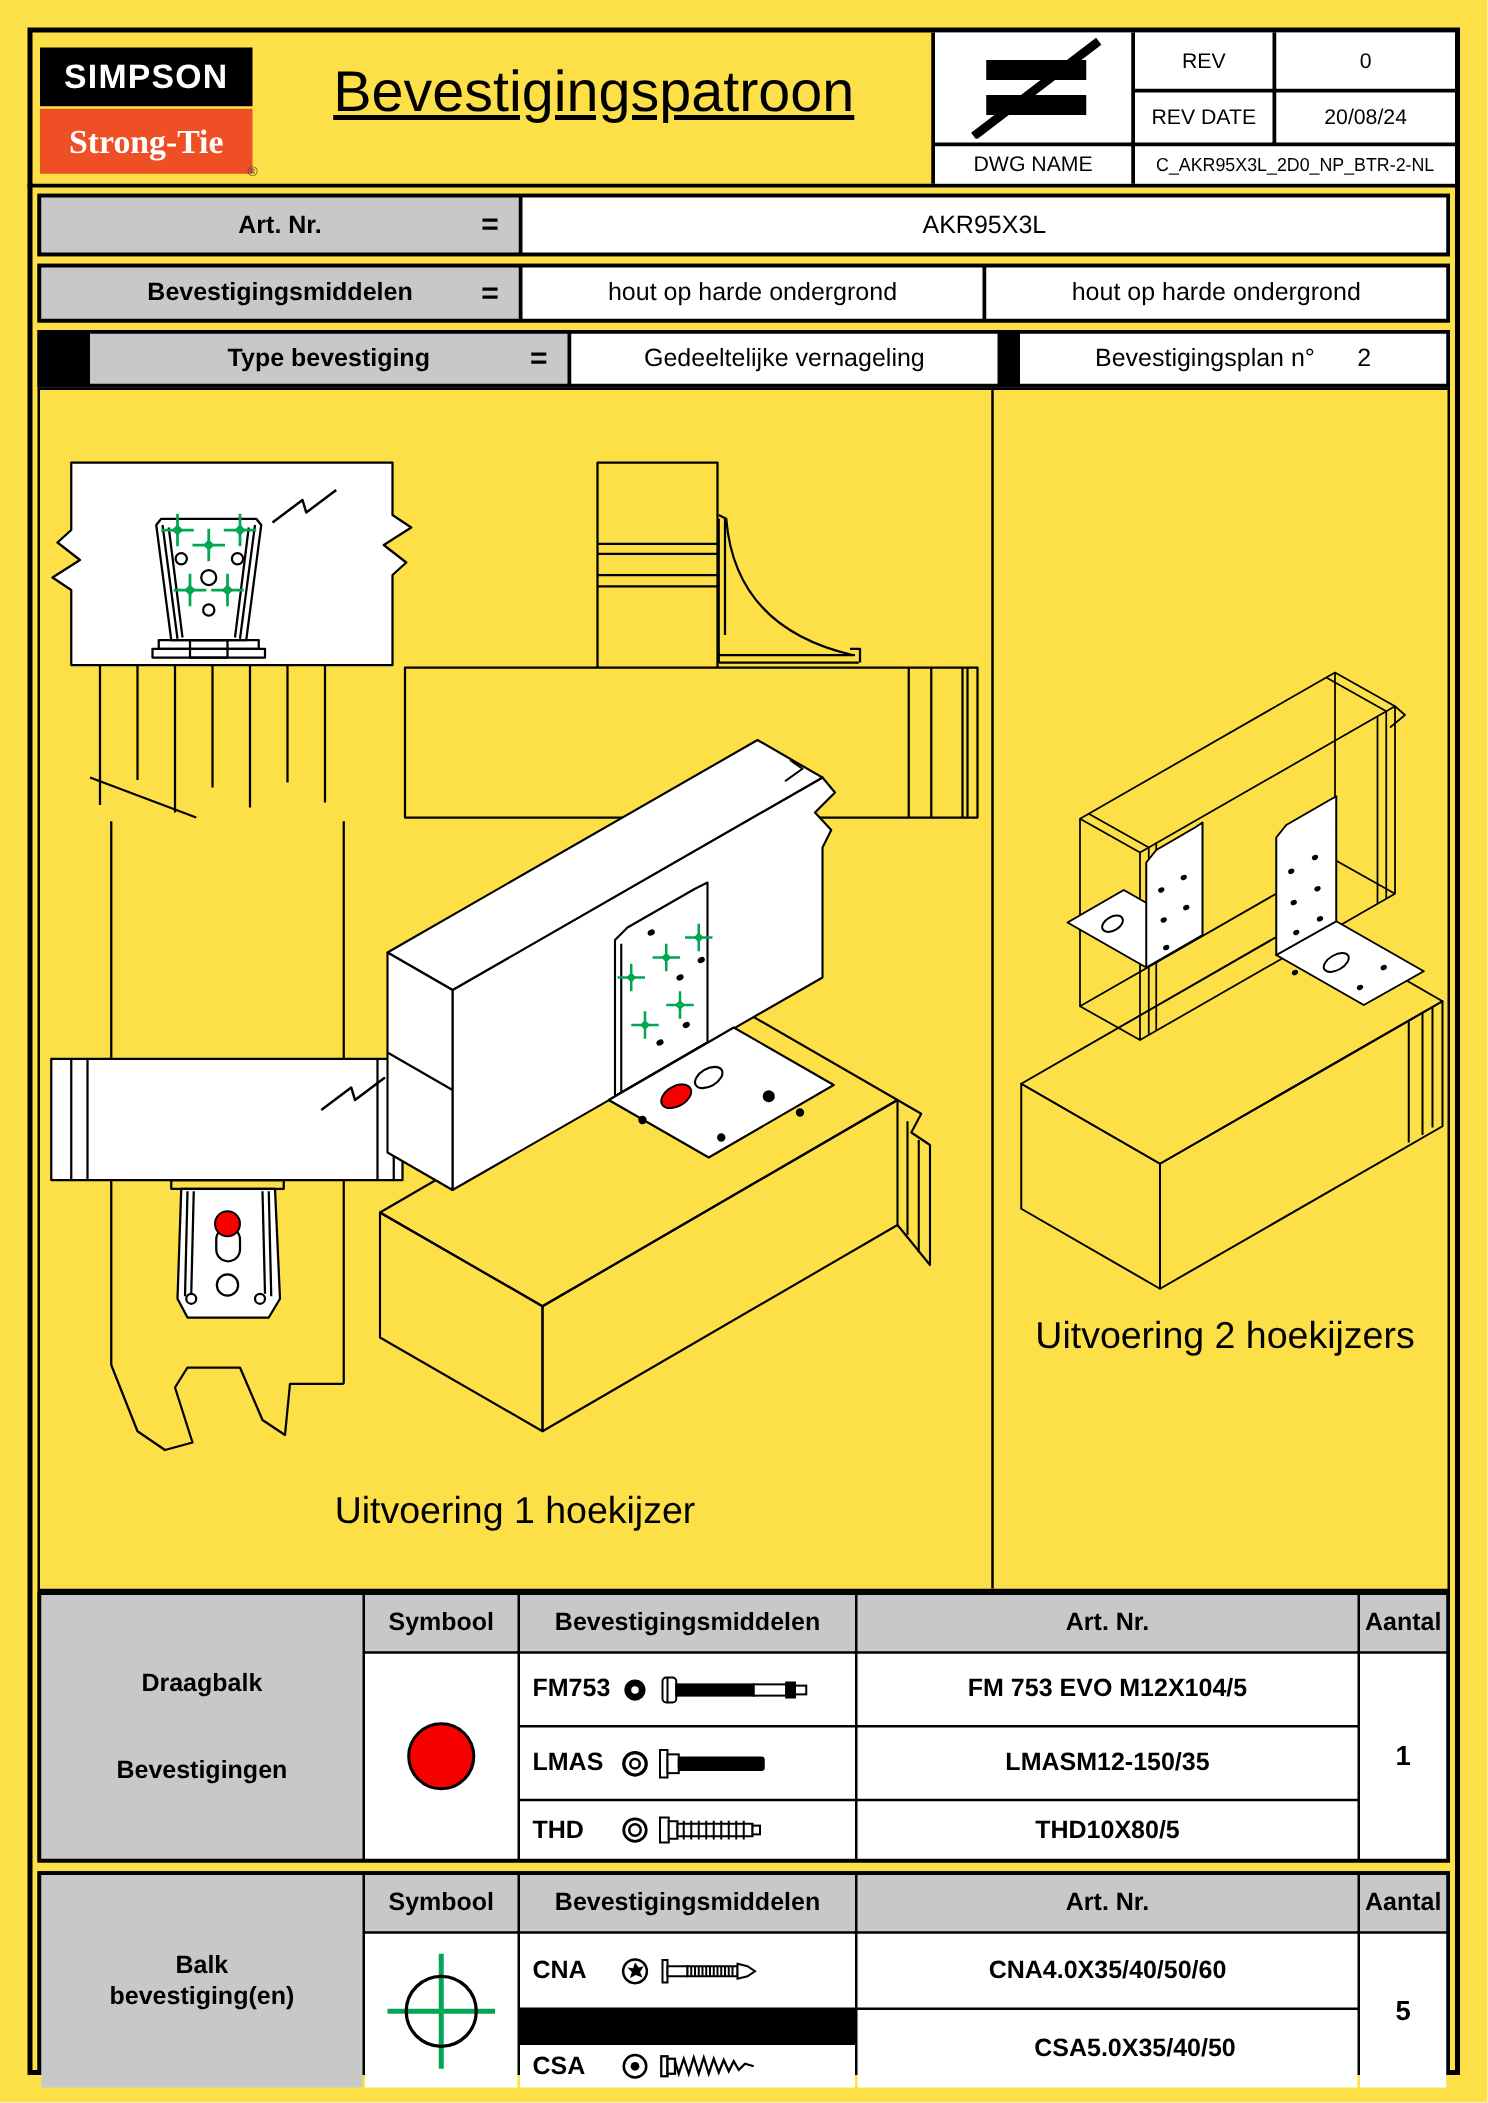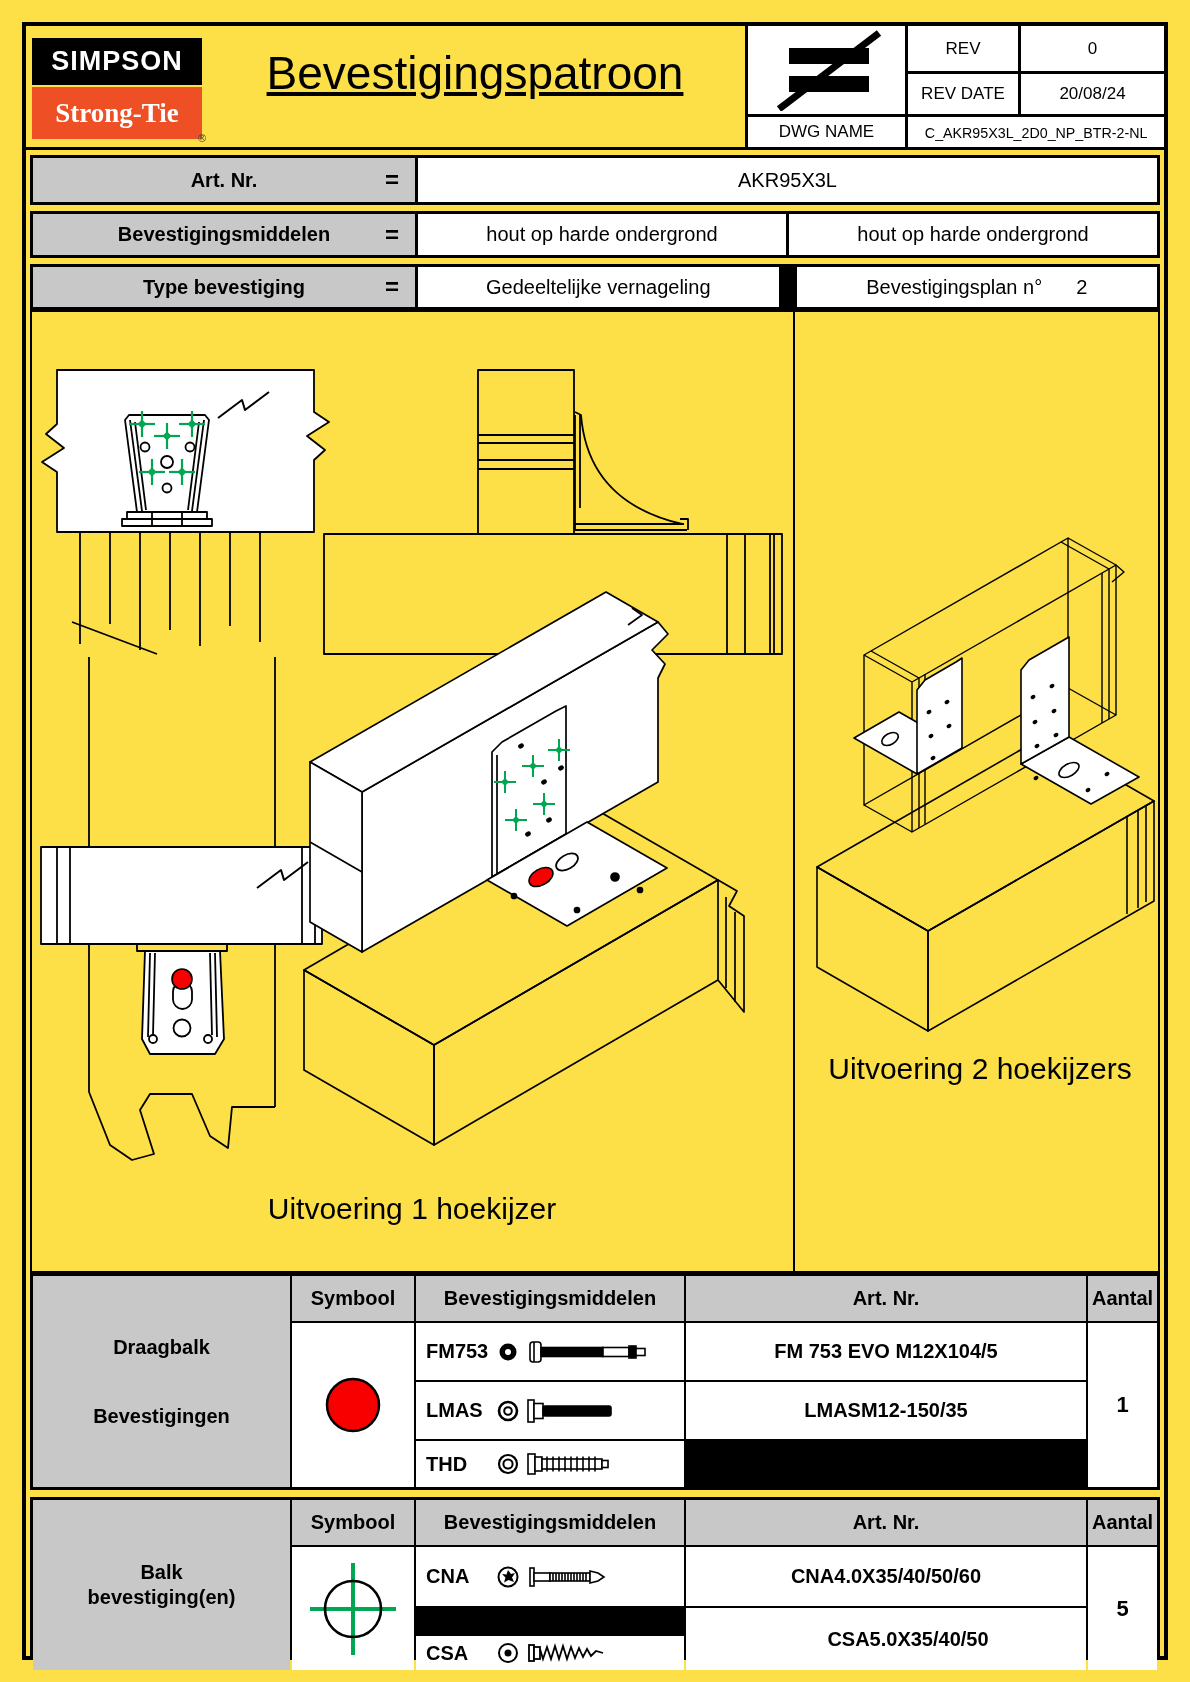--- a/index.html
+++ b/index.html
@@ -86,21 +86,21 @@
     <div class="info-cell" style="flex:1;">AKR95X3L</div>
   </div>
   <div class="abs info-row" style="top:211px;height:47px;">
     <div class="info-cell info-label">
       <span>Bevestigingsmiddelen</span>
       <span class="info-eq">=</span>
     </div>
     <div class="info-cell" style="flex:1;">hout op harde ondergrond</div>
     <div class="info-cell" style="flex:1;">hout op harde ondergrond</div>
   </div>
-  <div class="abs info-row" style="top:264px;height:46px;">
+  <div class="abs info-row" style="top:264px;height:46px;padding-left:39px;">
     <div class="info-cell info-label">
       <span>Type bevestiging</span>
       <span class="info-eq">=</span>
     </div>
     <div class="info-cell" style="flex:1;">Gedeeltelijke vernageling</div>
     <div class="info-cell" style="flex:1;margin-left:15px;">
       <span>Bevestigingsplan n°</span>
       <span class="plan-nr">2</span>
     </div>
   </div>
@@ -374,20 +374,21 @@
           <line x1="69" y1="9.5" x2="69" y2="24.5"></line>
             <line x1="75" y1="9.5" x2="75" y2="24.5"></line>
             <line x1="81" y1="9.5" x2="81" y2="24.5"></line>
           <line x1="87" y1="9.5" x2="87" y2="24.5"></line>
             <line x1="93" y1="9.5" x2="93" y2="24.5"></line>
             <line x1="99" y1="9.5" x2="99" y2="24.5"></line>
           <rect x="106" y="13.5" width="6" height="7"></rect>
         </g>
       </svg>
     </div>
+    <div class="fart" style="grid-column:4;grid-row:4;">THD10X80/5</div>
     <div class="fqty span-rows-t1" style="grid-column:5;">1</div>
   </div>
 
   <div class="abs ftable t2">
     <div class="fgroup grp-t2">
       <span>Balk</span>
       <span>bevestiging(en)</span>
     </div>
     <div class="fhead">Symbool</div>
     <div class="fhead">Bevestigingsmiddelen</div>

